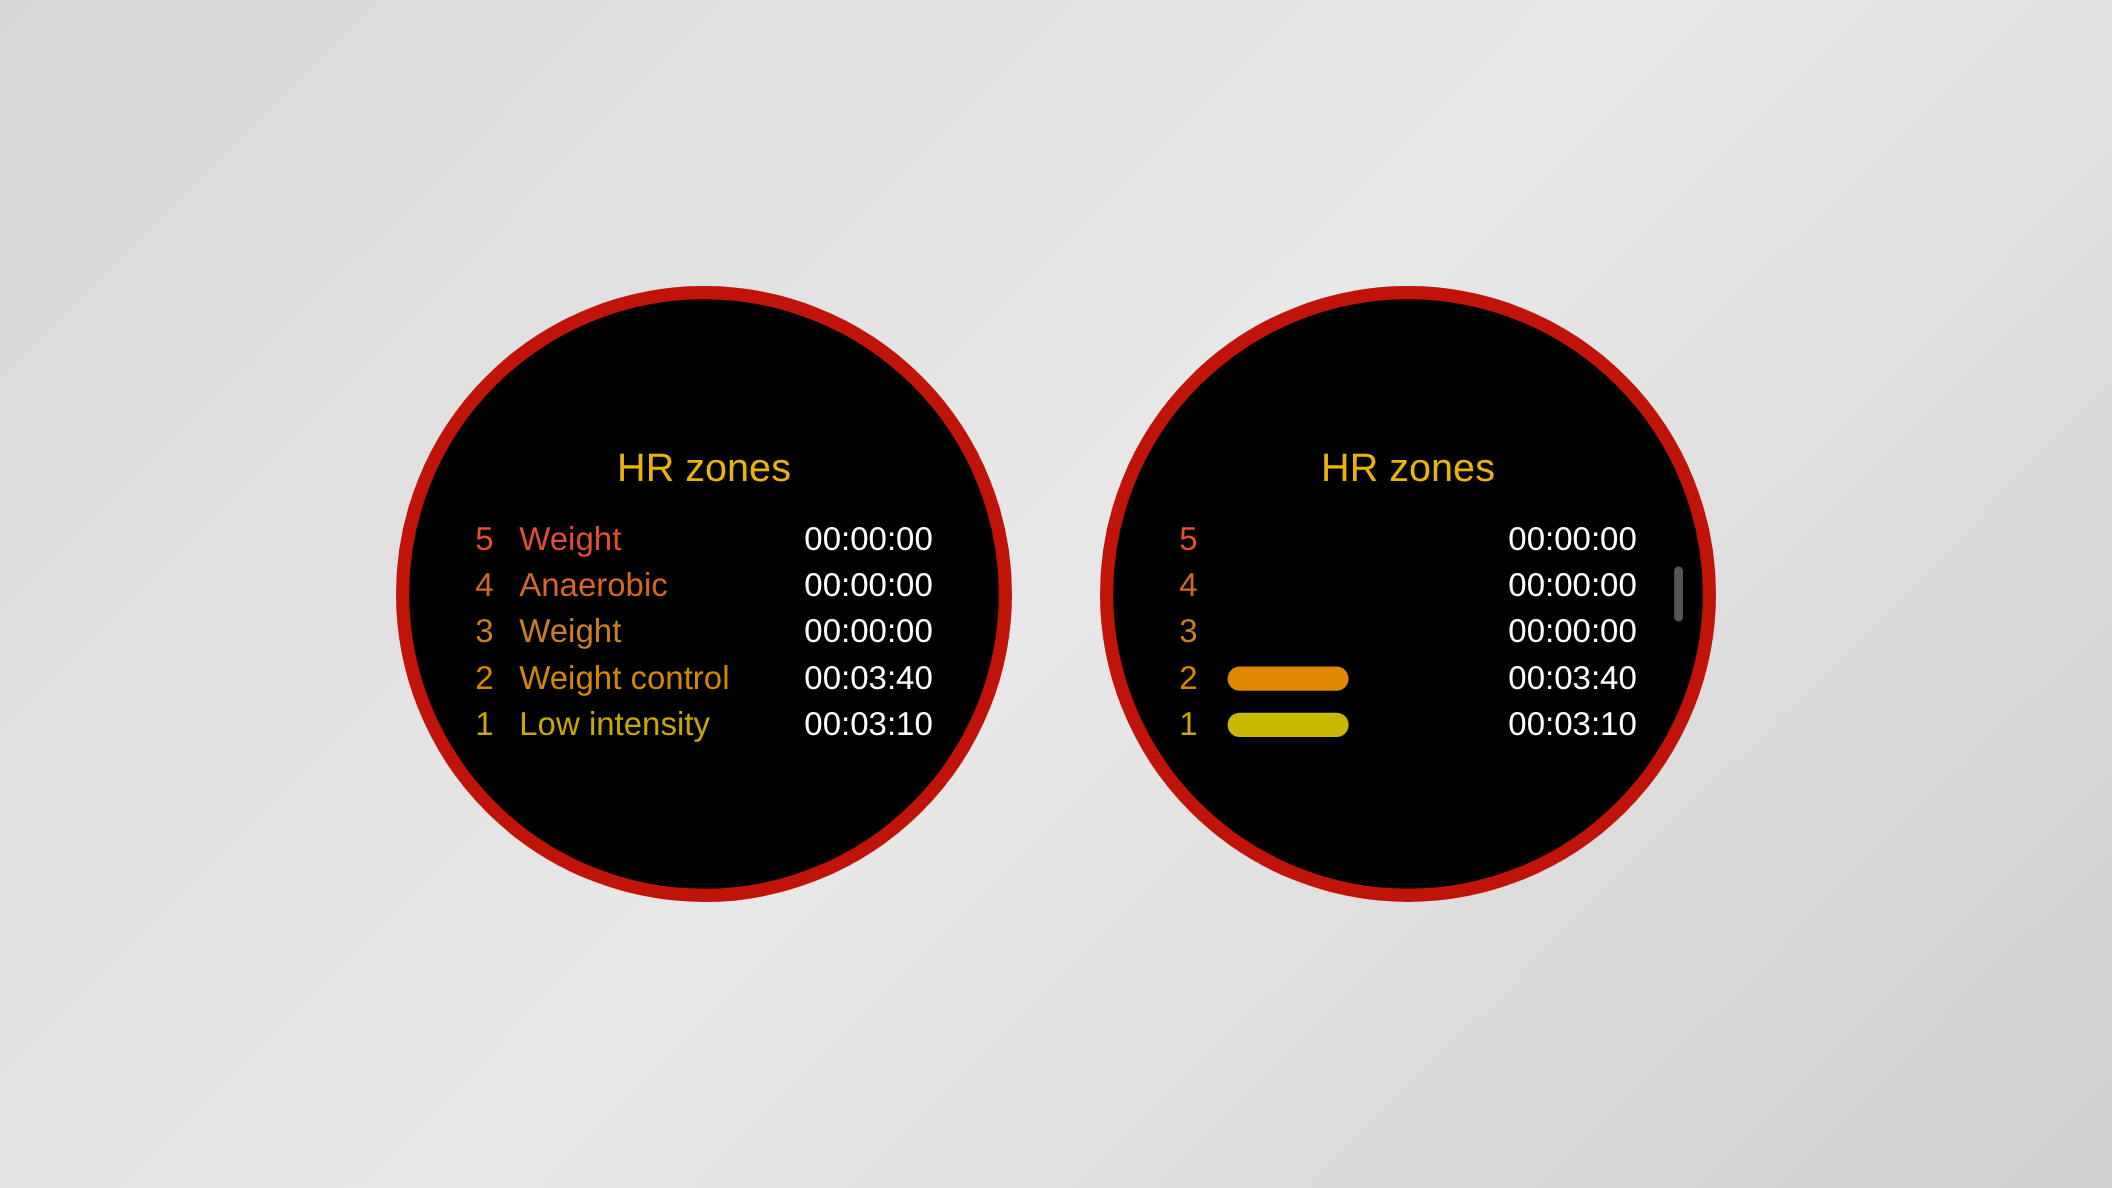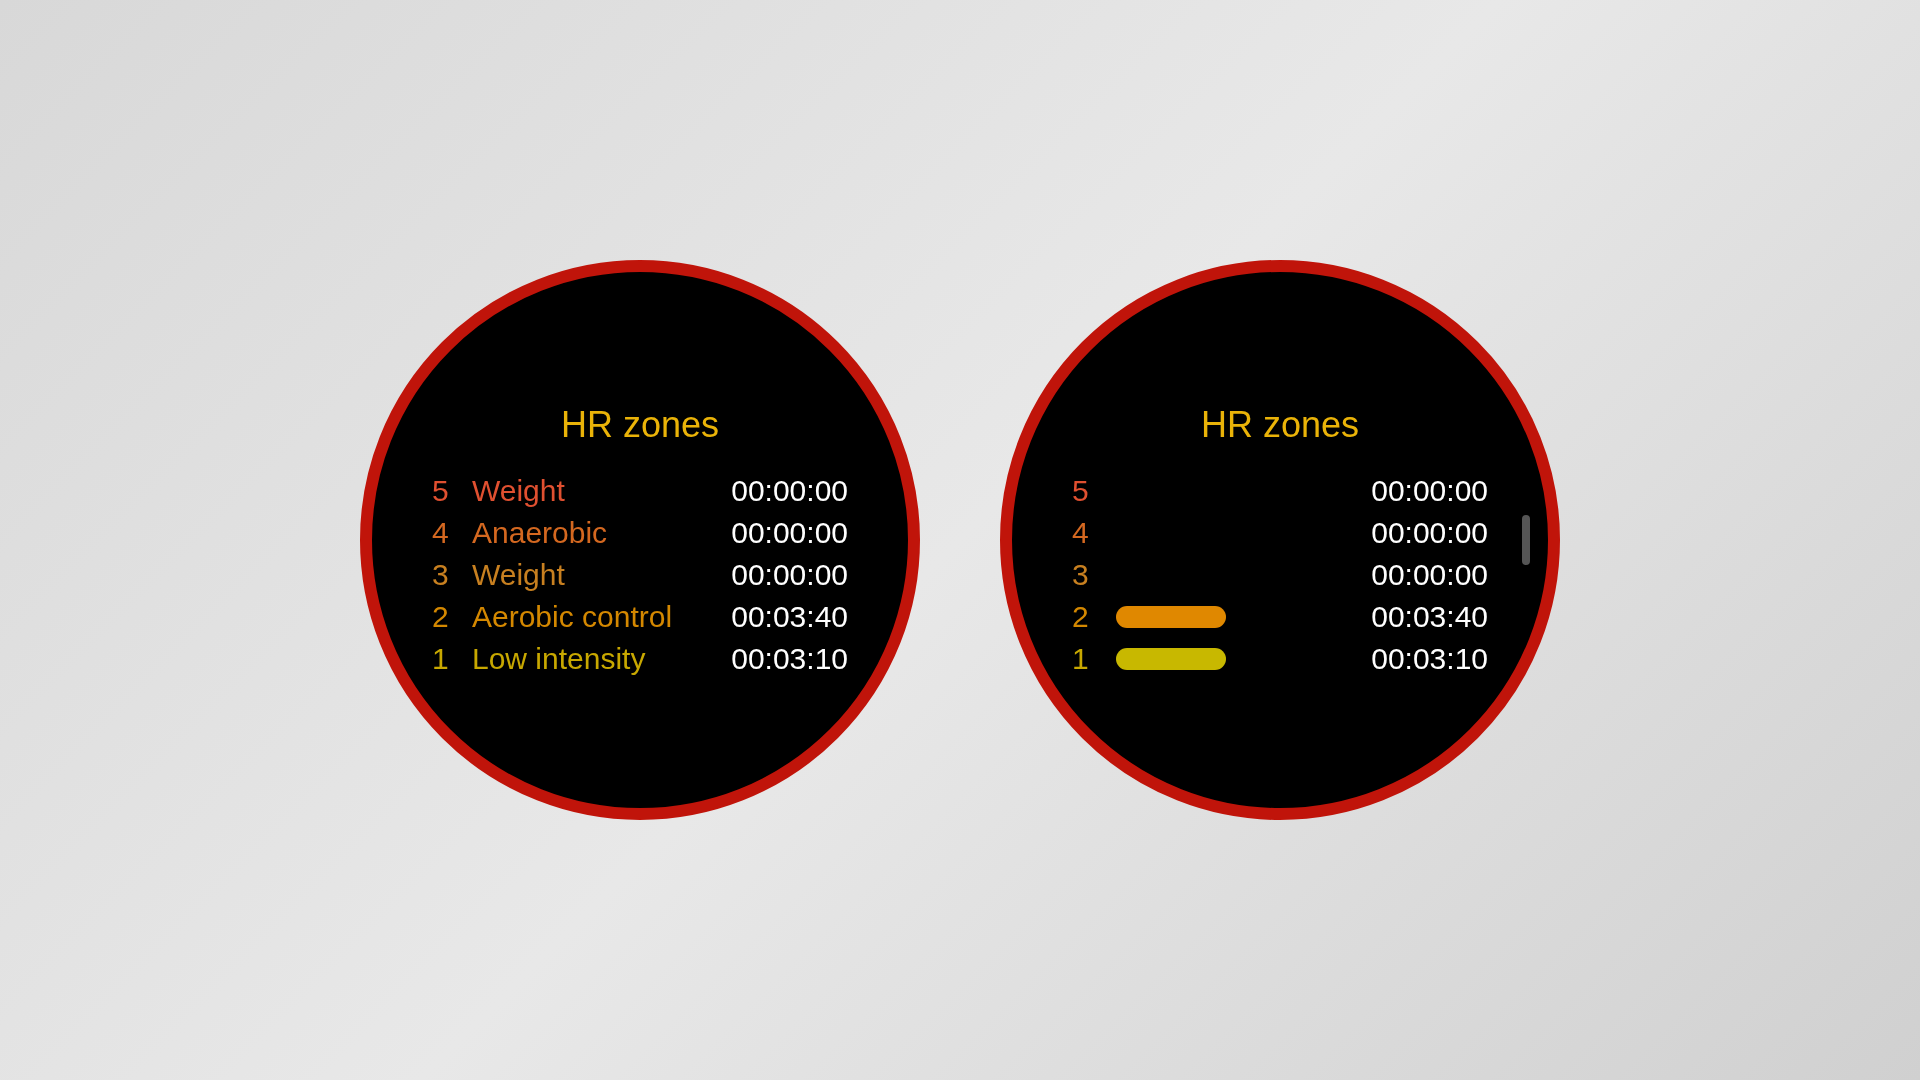--- a/index.html
+++ b/index.html
@@ -173,21 +173,21 @@
       <div class="zone-left">
         <span class="zone-number">3</span>
         <span class="zone-label">Weight</span>
       </div>
       <span class="zone-time">00:00:00</span>
     </div>
 
     <div class="zone-row zone-2">
       <div class="zone-left">
         <span class="zone-number">2</span>
-        <span class="zone-label">Aerobic control</span>
+        <span class="zone-label">Weight control</span>
       </div>
       <span class="zone-time">00:03:40</span>
     </div>
 
     <div class="zone-row zone-1">
       <div class="zone-left">
         <span class="zone-number">1</span>
         <span class="zone-label">Low intensity</span>
       </div>
       <span class="zone-time">00:03:10</span>

